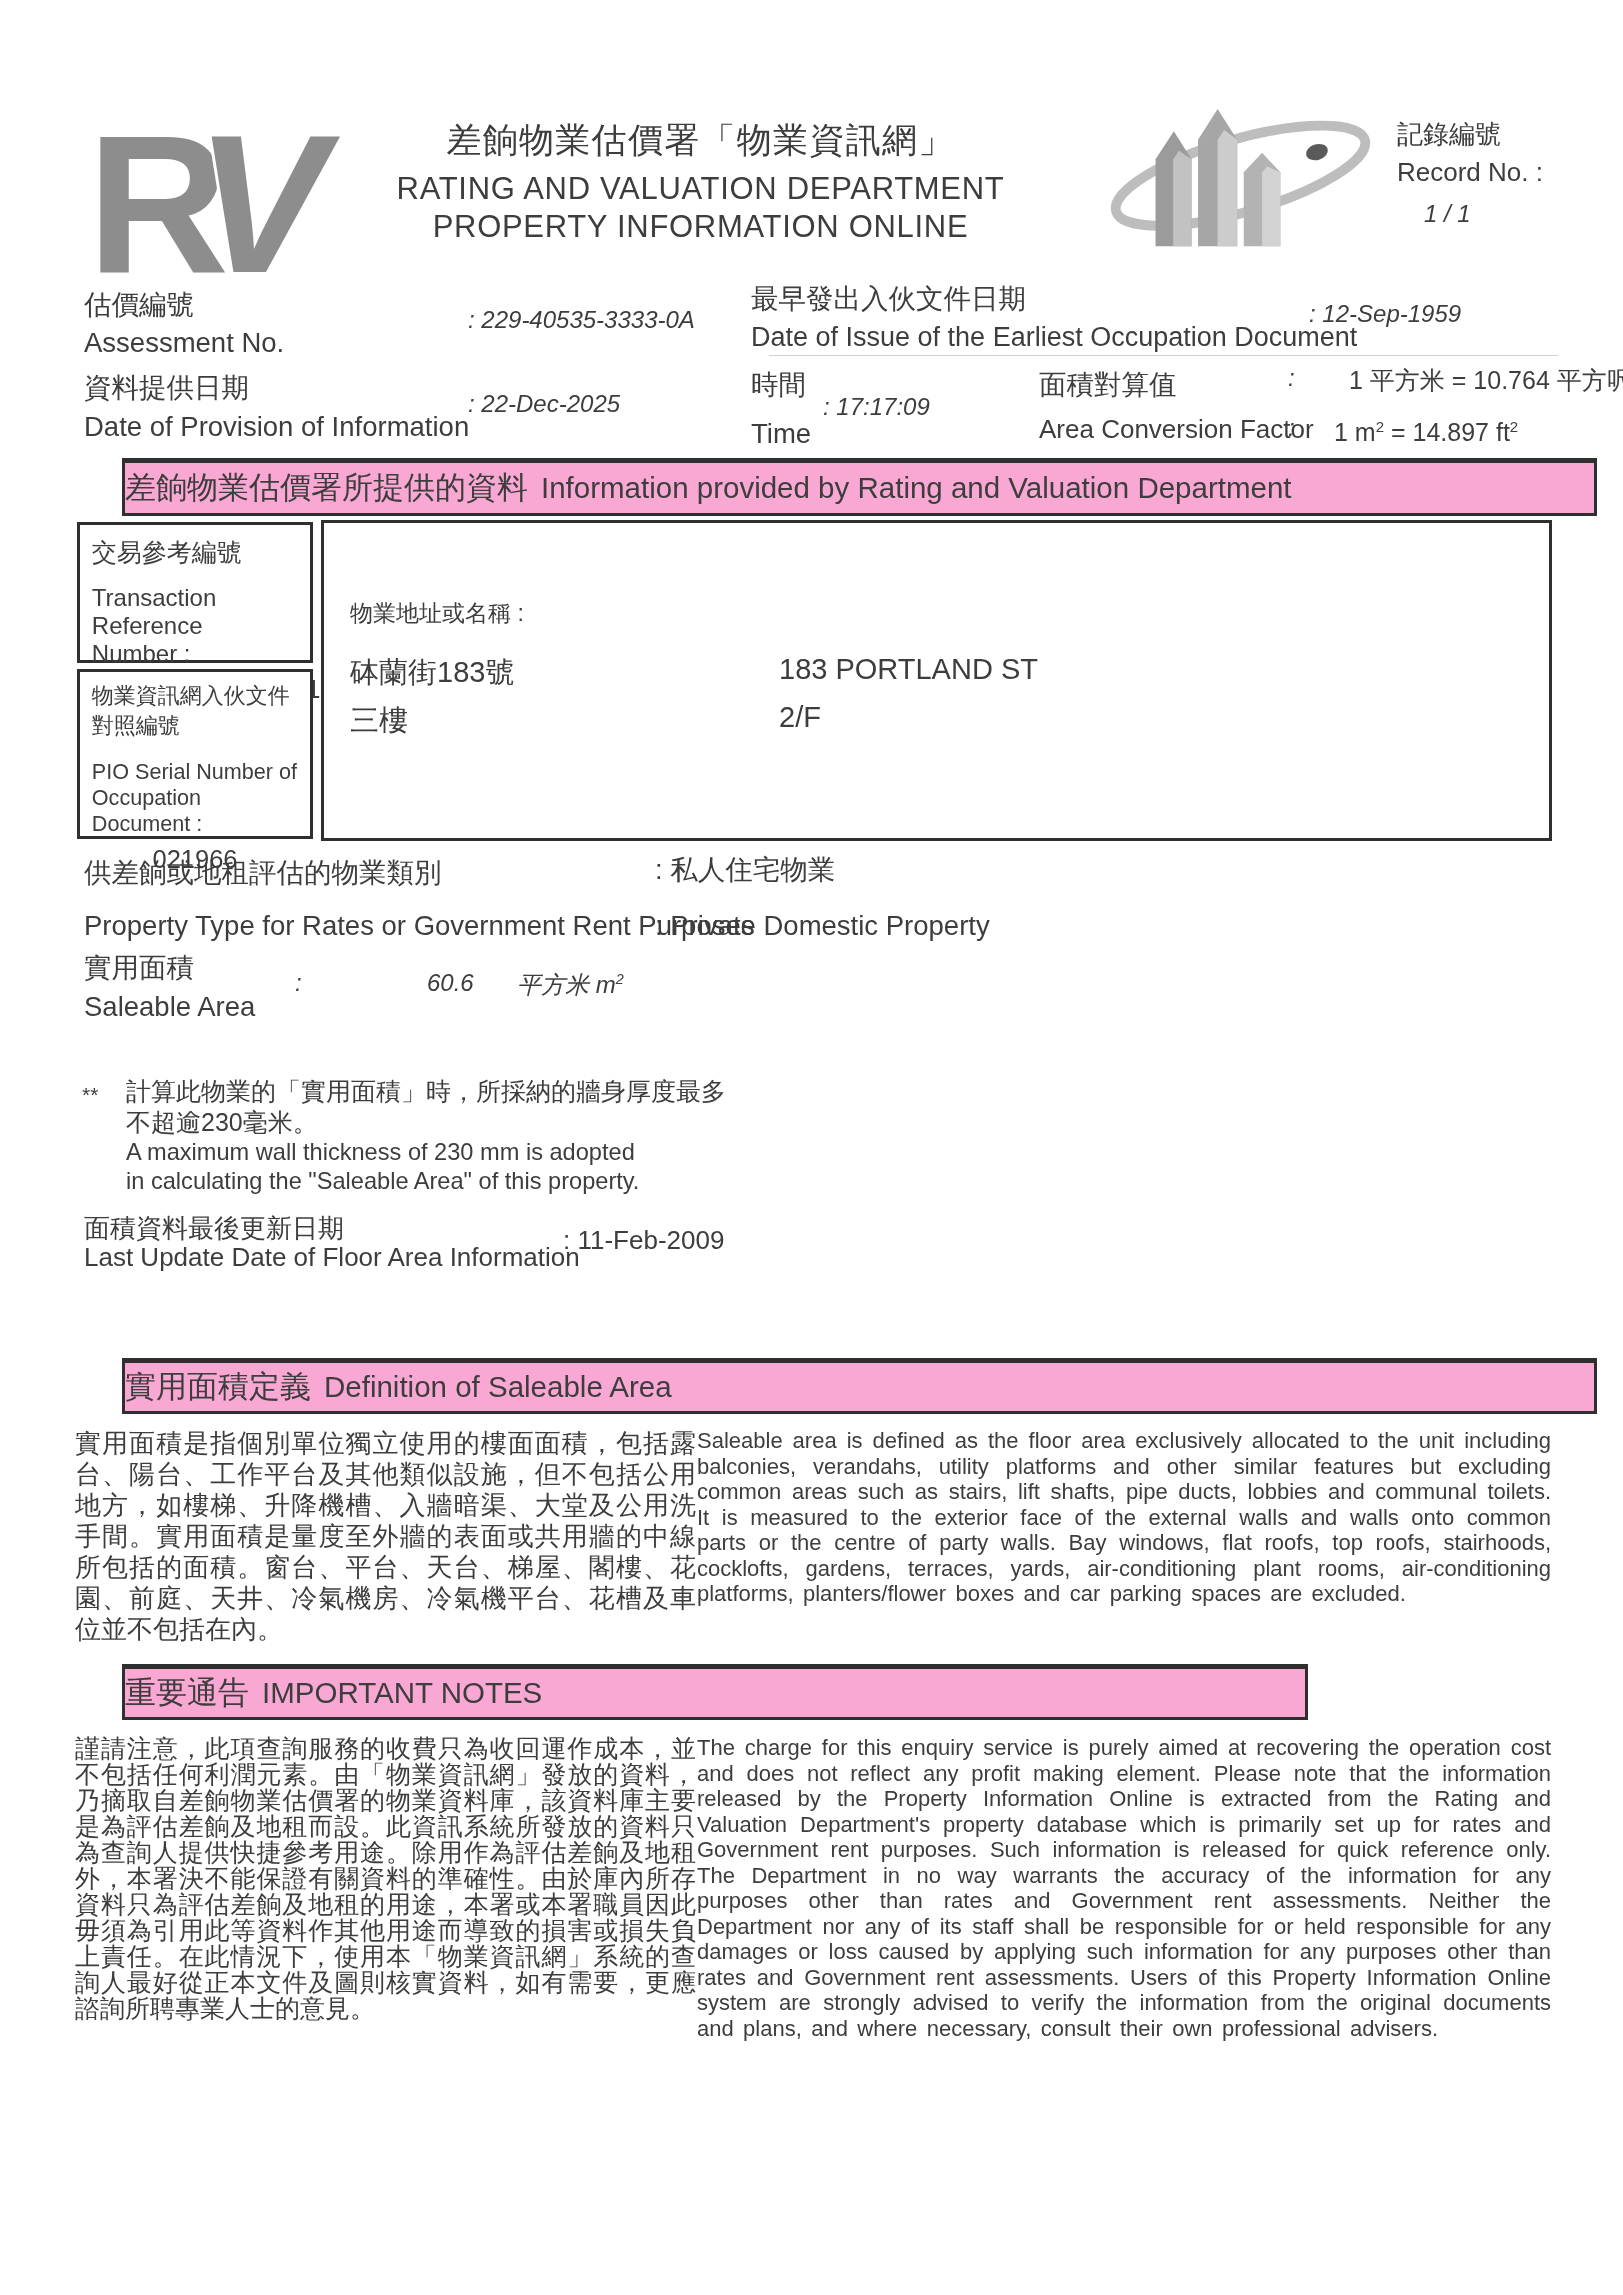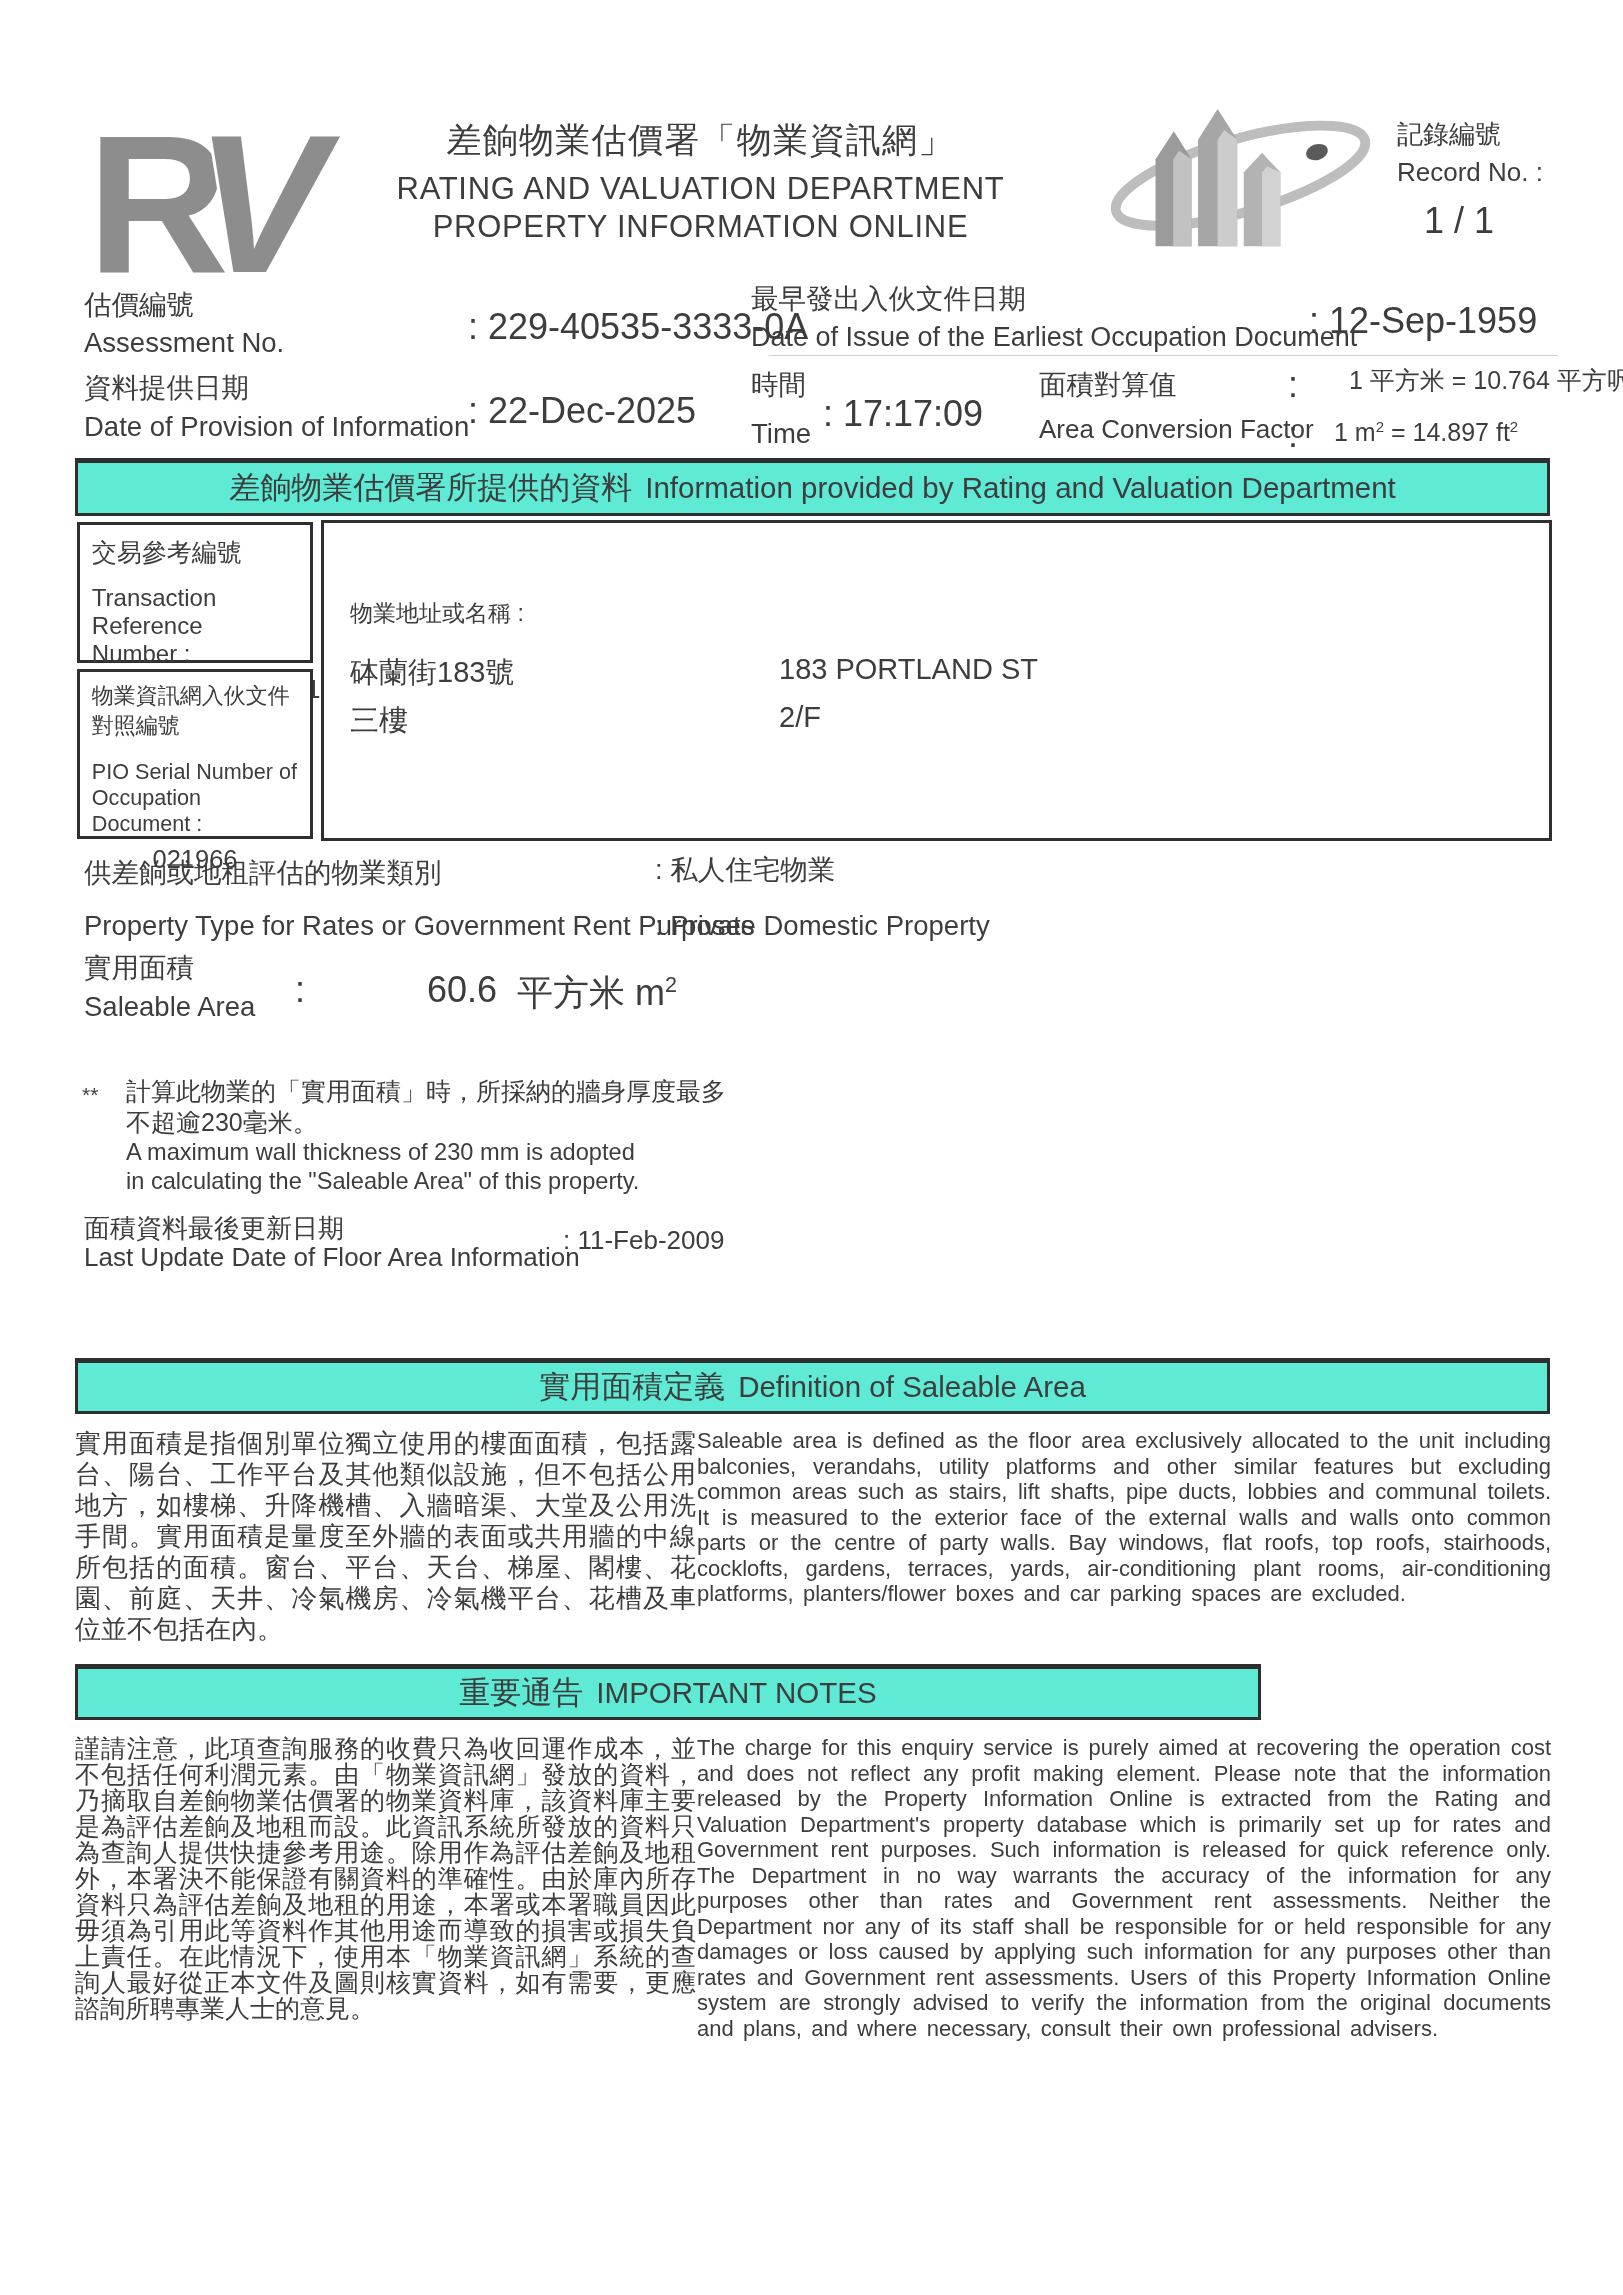--- a/index.html
+++ b/index.html
@@ -7,33 +7,34 @@
     position:relative;
     width:1623px;height:2295px;
     background:#ffffff;
     font-family:"Liberation Sans", sans-serif;
     color:#3d3d3d;
     overflow:hidden;
   }
   .abs{position:absolute;white-space:nowrap;}
   .zh{font-size:27.5px;}
   .en{font-size:27.5px;}
-  .val{font-size:36px;}
+  .val{font-size:24px;font-style:italic;}
   .small-en{font-size:25px;}
   .center{text-align:center;}
   .hdr-title-zh{font-size:35px;letter-spacing:1.3px;}
   .hdr-title-en{font-size:31px;letter-spacing:0.7px;}
   .section-bar{
     position:absolute;
     box-sizing:border-box;
     border:3.3px solid #2f2f2f;
     border-top-width:5.9px;
-    display:flex;align-items:center;justify-content:center;
+    display:flex;align-items:center;justify-content:flex-start;
     gap:13px;
-    background:#5eead4;
+    background:#f9a8d4;
+    margin-left:47px;
   }
   .section-bar .t-zh{font-size:31px;}
   .section-bar .t-en{font-size:29.5px;}
   .box{
     position:absolute;box-sizing:border-box;
     border:3.3px solid #2f2f2f;background:#ffffff;
   }
   .divider{position:absolute;background:#d0d0d0;}
   .para{
     position:absolute;

